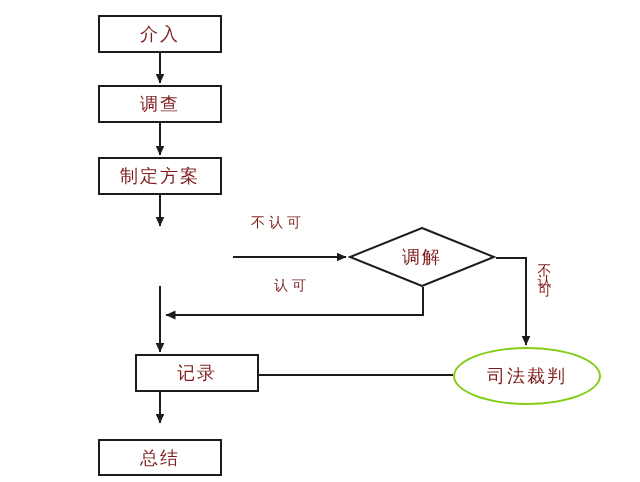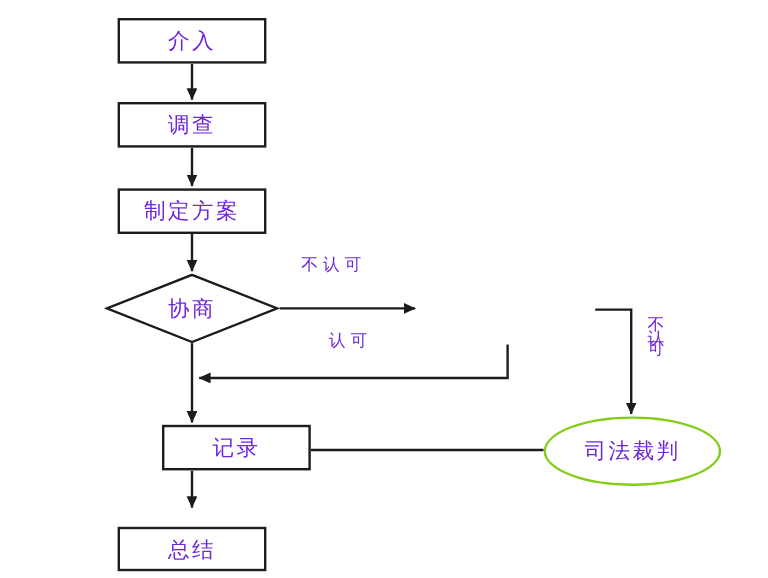--- a/index.html
+++ b/index.html
@@ -1,18 +1,18 @@
 <!DOCTYPE html>
 <html><head>
 <meta charset="utf-8">
 <style>
   html,body{margin:0;padding:0;background:#ffffff;}
   #canvas{
     position:relative;width:640px;height:482px;background:#ffffff;overflow:hidden;
-    font-family:Liberation Serif, serif;color:#6d28d9;
+    font-family:Liberation Sans, sans-serif;color:#7f1d1d;
   }
   #connector-layer{position:absolute;left:0;top:0;width:640px;height:482px;}
   .node{position:absolute;display:flex;align-items:center;justify-content:center;box-sizing:border-box;}
   .process{border:2px solid #1c1c1c;background:#ffffff;}
   .node-label{font-size:18px;letter-spacing:2px;line-height:1;white-space:nowrap;}
   .decision{background:transparent;}
   .decision svg{position:absolute;left:0;top:0;width:100%;height:100%;}
   .decision .node-label{position:relative;z-index:2;}
   .terminator{border:2px solid #84cc16;border-radius:50%;background:#ffffff;}
   .edge-label{position:absolute;font-size:14px;letter-spacing:4px;line-height:1;white-space:nowrap;}
@@ -60,25 +60,25 @@
   <div class="node process" id="node-jieru">
     <span class="node-label">介入</span>
   </div>
   <div class="node process" id="node-zhiding">
     <span class="node-label">制定方案</span>
   </div>
   <div class="node process" id="node-diaocha">
     <span class="node-label">调查</span>
   </div>
 
-  <div class="node decision" id="node-xieshang">
-    <svg viewBox="0 0 146 58" preserveAspectRatio="none">
-      <polygon points="73,1 144,29 73,57 2,29" fill="#ffffff" stroke="#1c1c1c" stroke-width="2"></polygon>
+  <div class="node decision" id="node-tiaojie">
+    <svg viewBox="0 0 148 60" preserveAspectRatio="none">
+      <polygon points="74,1 146,30 74,59 2,30" fill="#ffffff" stroke="#1c1c1c" stroke-width="2"></polygon>
     </svg>
-    <span class="node-label">协商</span>
+    <span class="node-label">调解</span>
   </div>
 
   <div class="node terminator" id="node-sifa">
     <span class="node-label">司法裁判</span>
   </div>
 
   <div class="node process" id="node-jilu">
     <span class="node-label">记录</span>
   </div>
   <div class="node process" id="node-zongjie">

